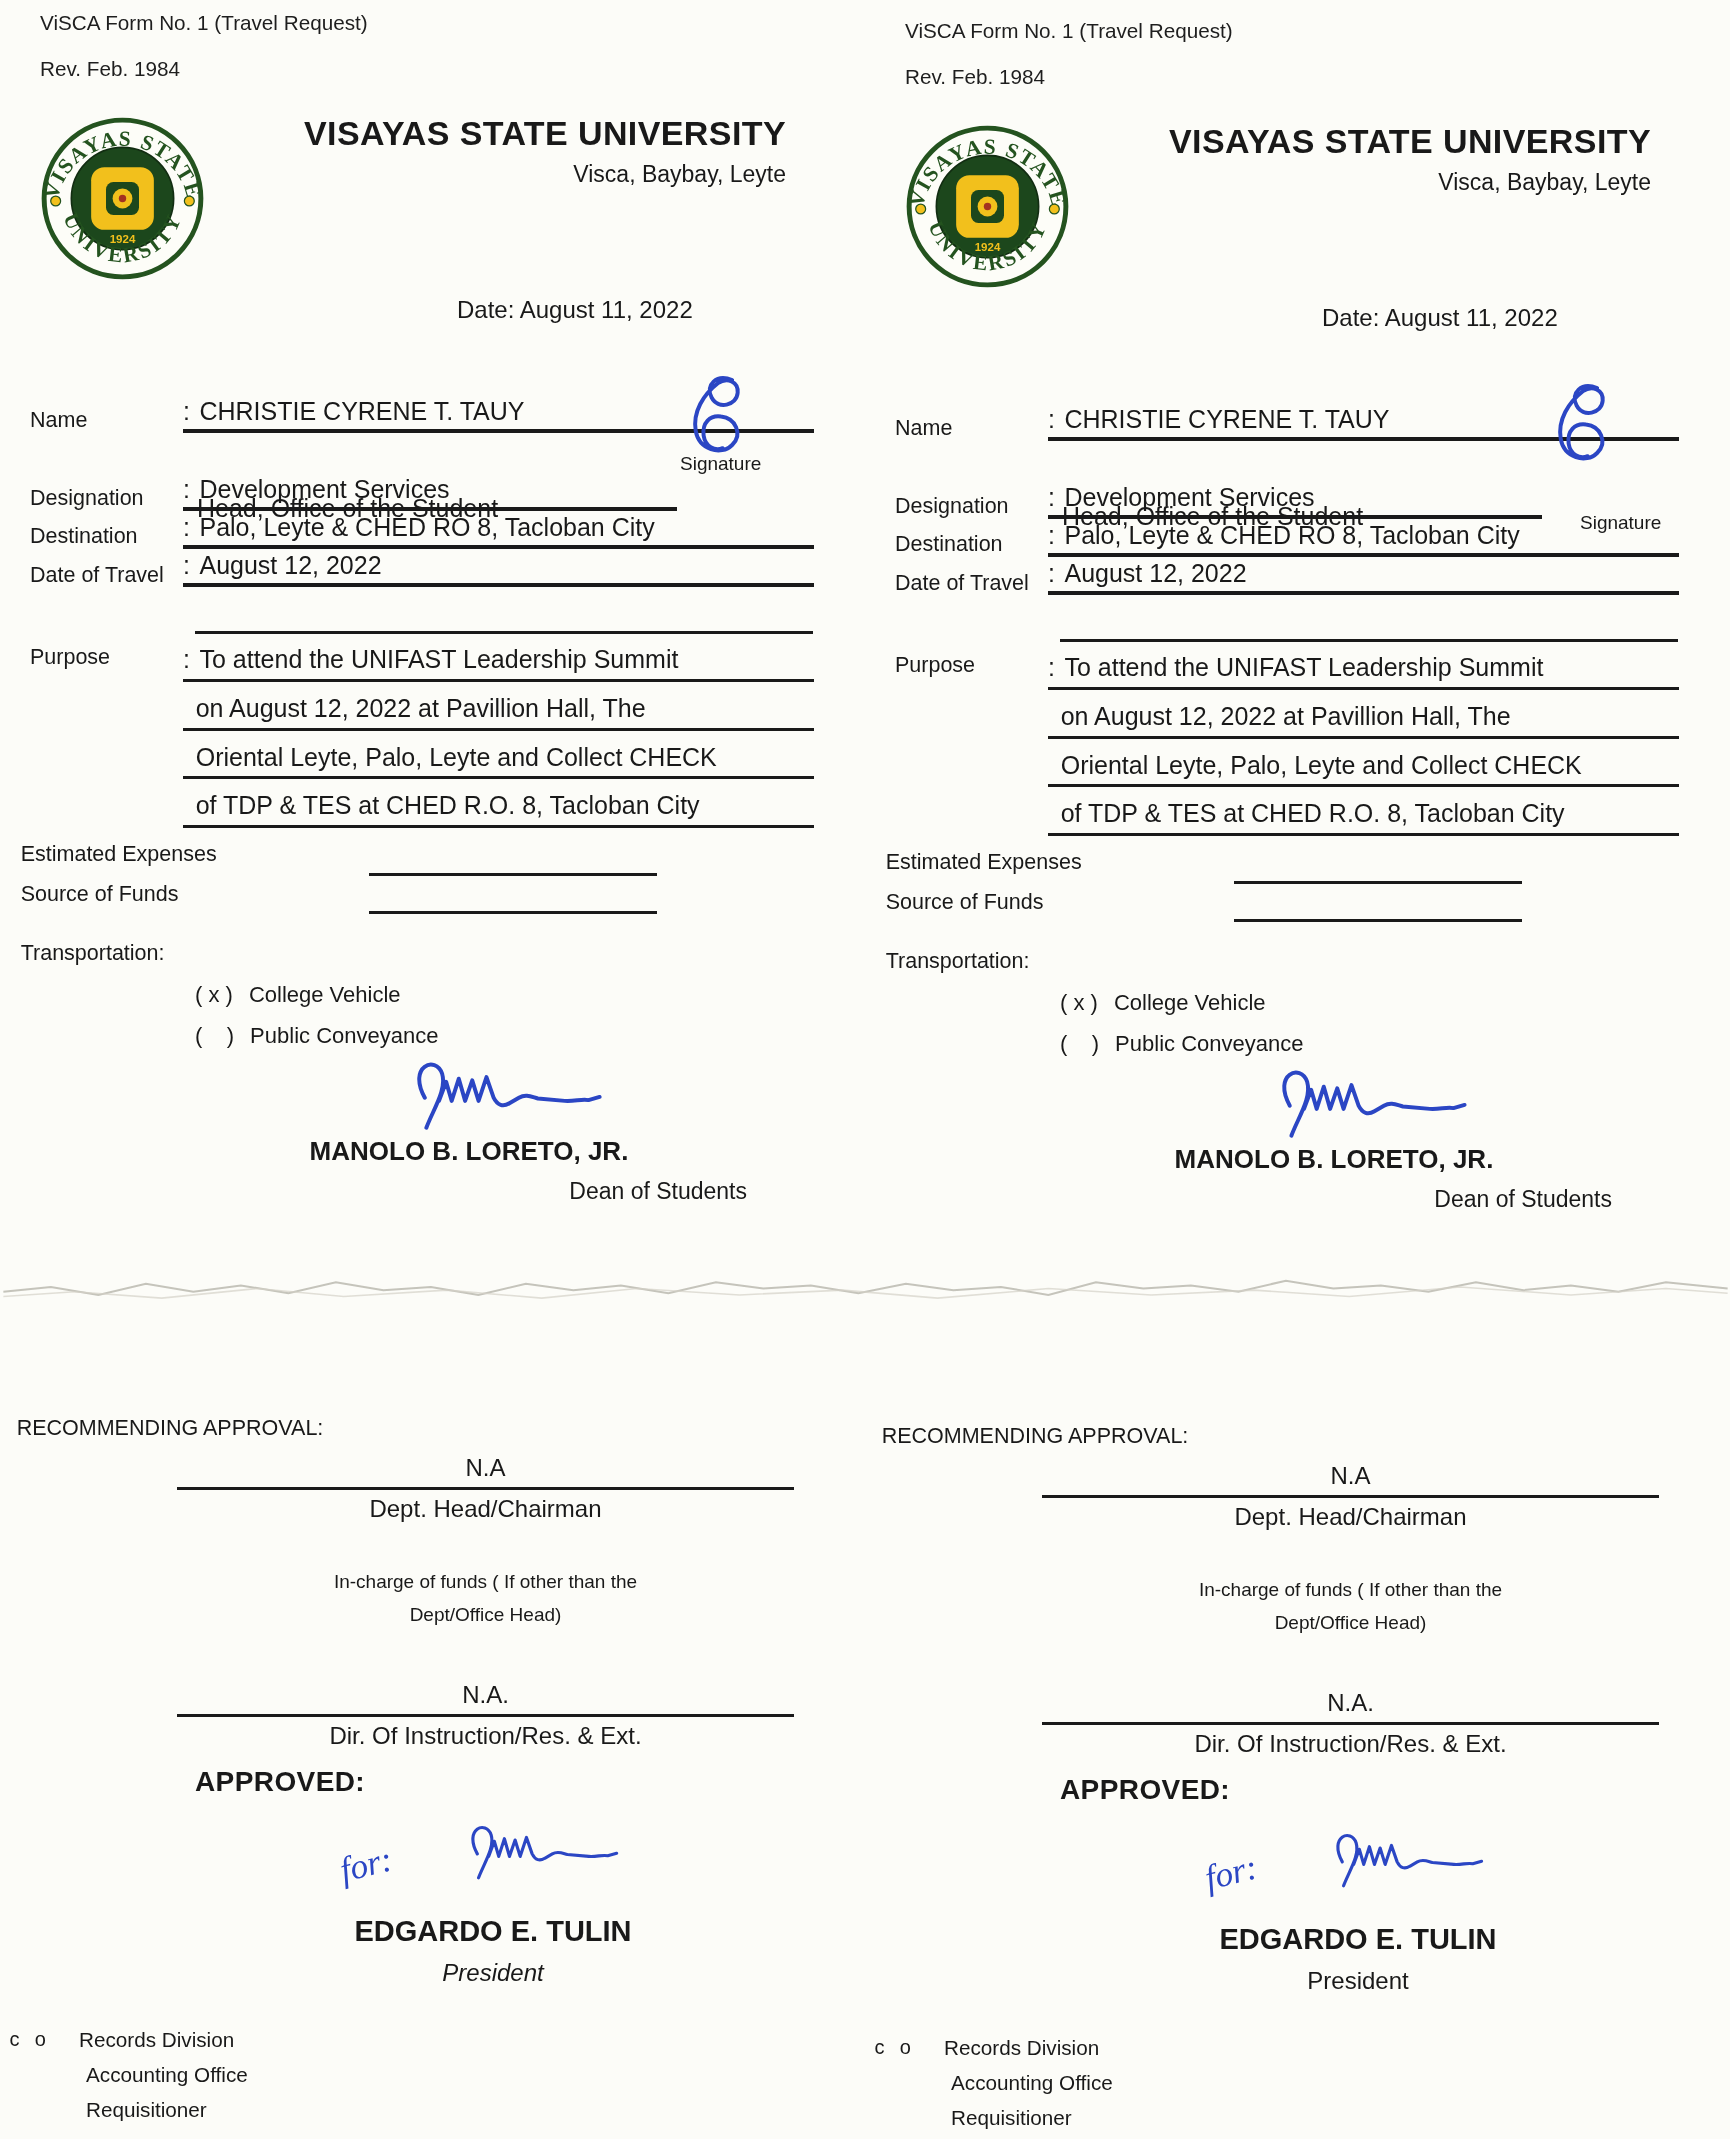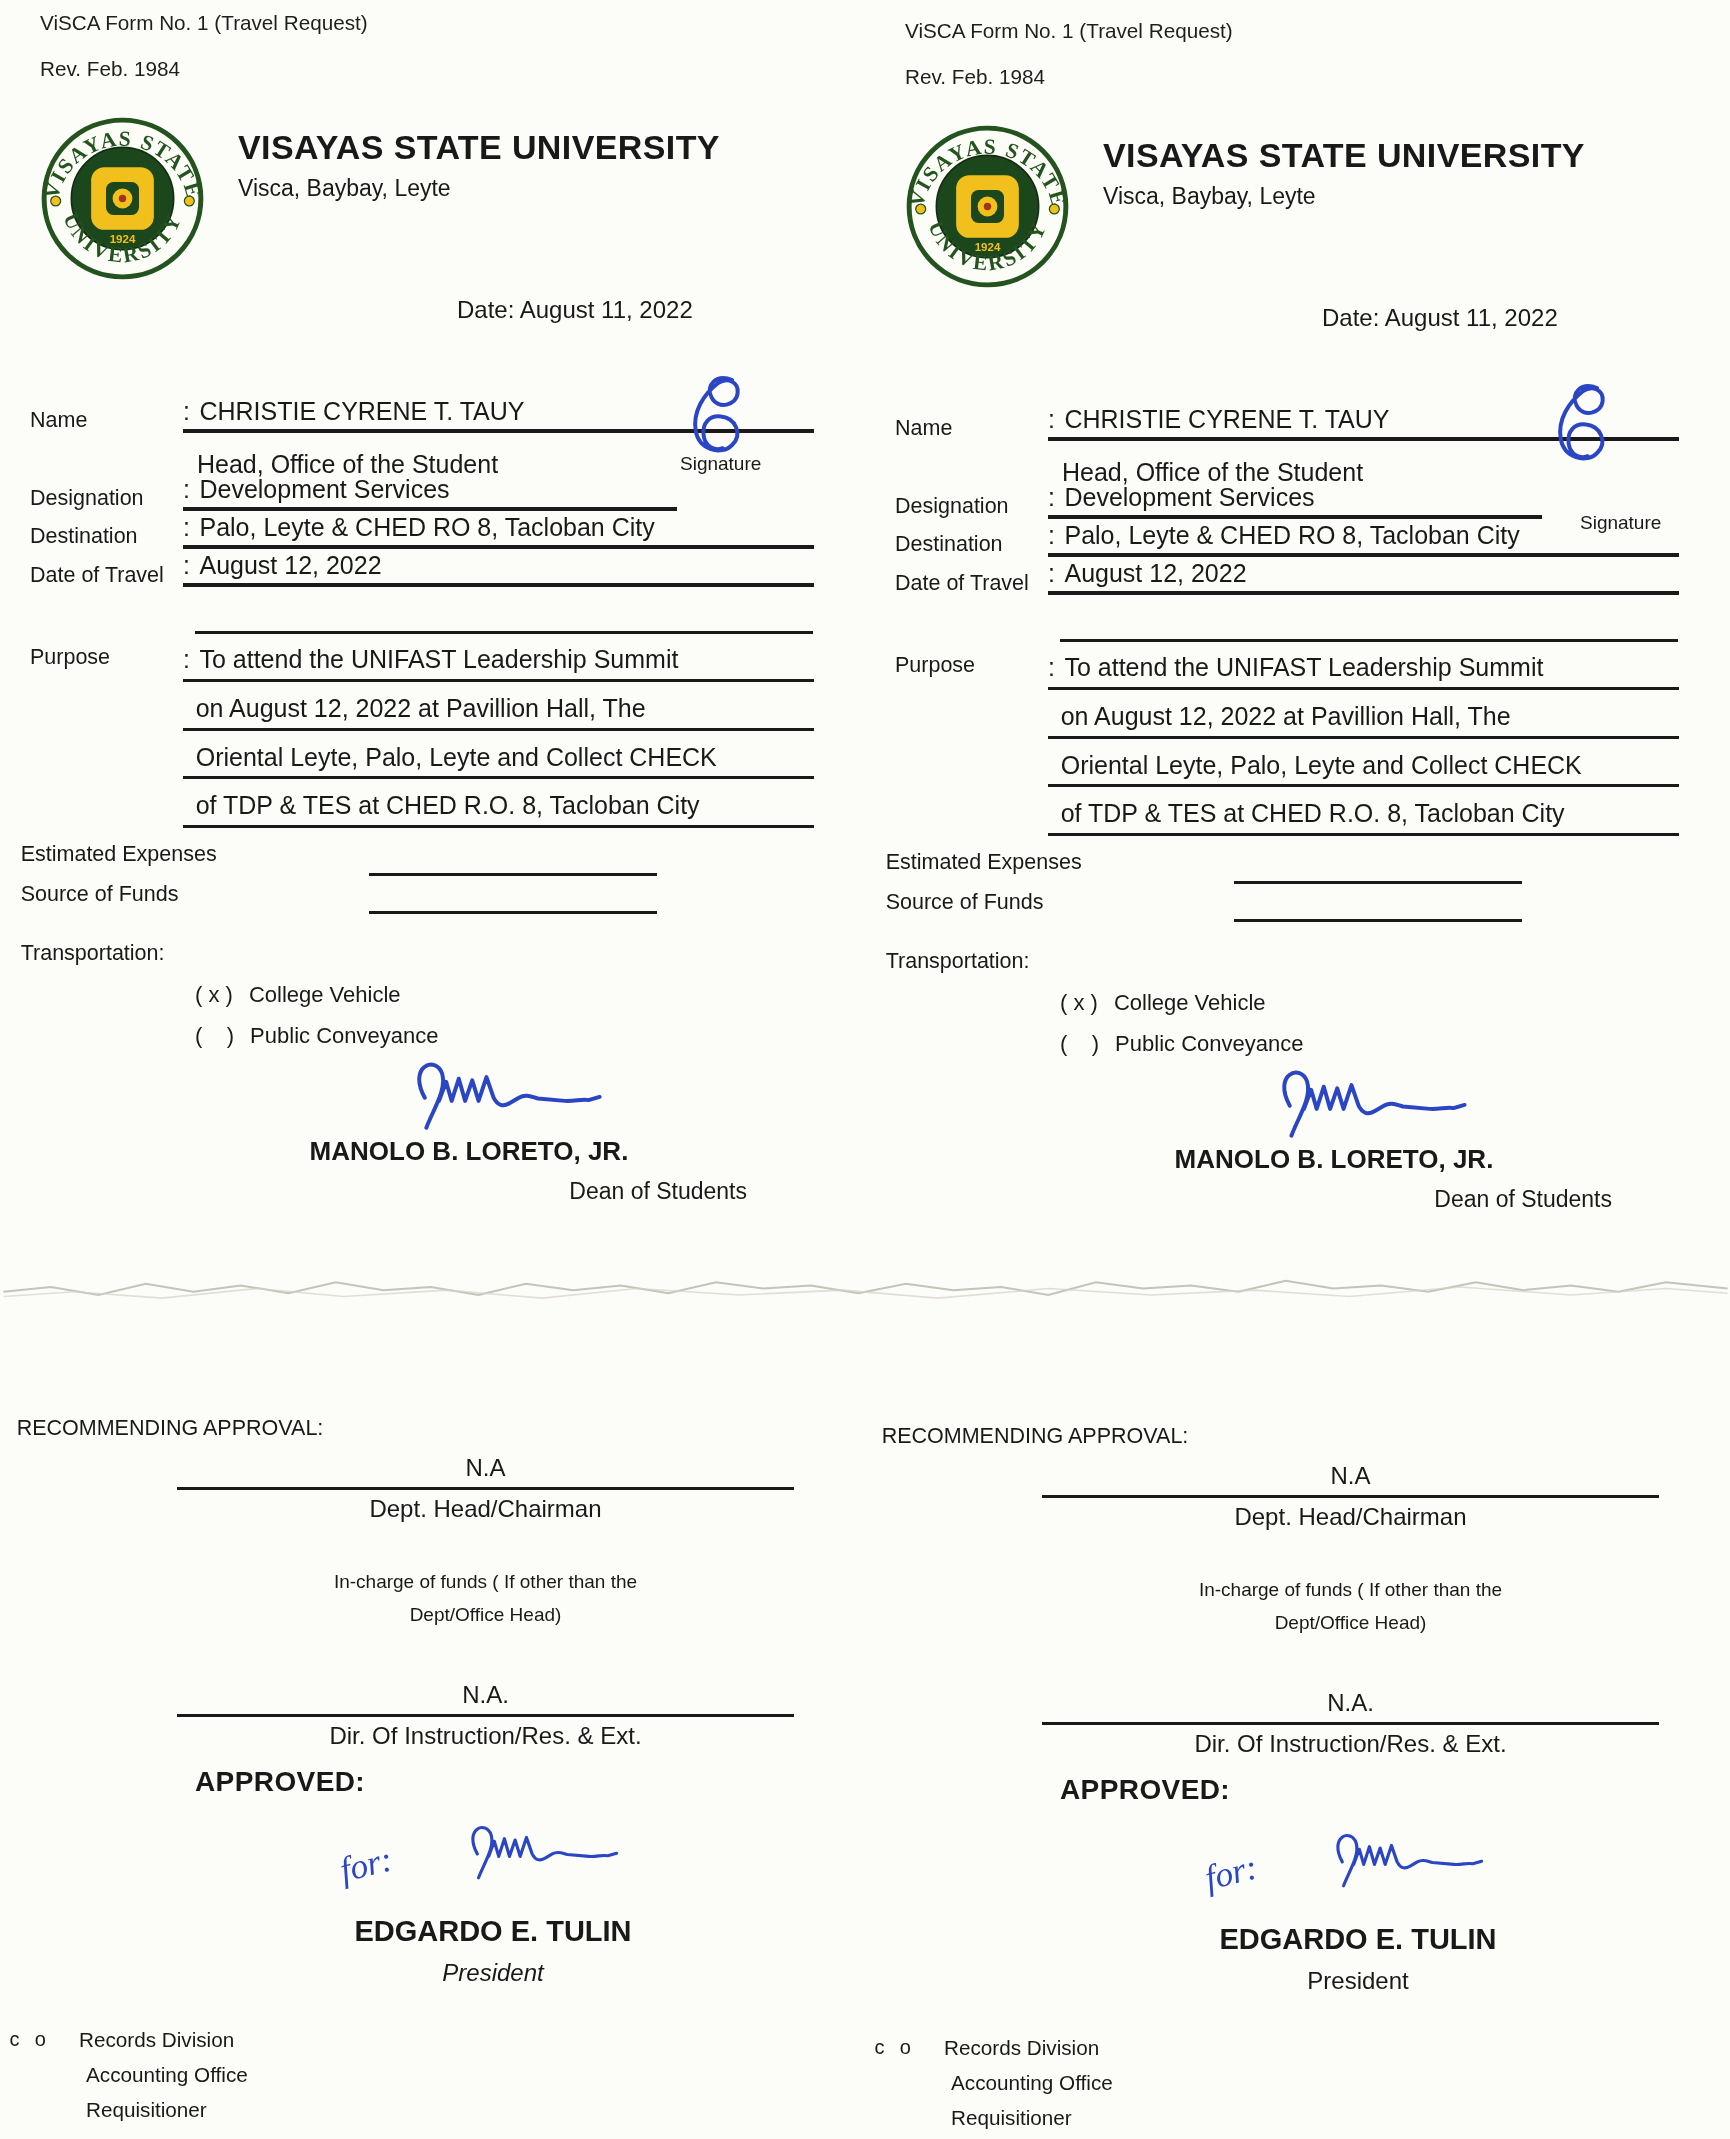--- a/index.html
+++ b/index.html
@@ -9,31 +9,31 @@
     background:#fcfcf8;
     font-family:"Liberation Sans", sans-serif;
     color:#191919;
     overflow:hidden;
   }
   .form-copy{position:absolute;top:0;left:0;width:865px;height:2140px;}
   .form-right{left:865px;top:8px;}
   .abs{position:absolute;white-space:nowrap;}
   .meta{font-size:20.7px;color:#1e1e1e;}
   .lbl{font-size:21.5px;}
-  .title-block{position:absolute;left:238px;top:128px;width:548px;text-align:left;}
+  .title-block{position:absolute;left:238px;top:114px;width:548px;text-align:right;}
   .uni-name{font-size:34px;font-weight:bold;letter-spacing:0.4px;margin:0;}
   .uni-addr{font-size:23px;margin:8px 0 0 0;}
   .date-line{font-size:24px;}
   .frow{
     position:absolute;display:flex;align-items:flex-end;gap:9.5px;
     border-bottom:4px solid #1a1a1a;padding-bottom:3.2px;
     font-size:25px;white-space:nowrap;
   }
   .colon{flex:0 0 auto;}
-  .plain-val{font-size:25px;}
+  .plain-val{font-size:25px;margin-top:44px;}
   .sig-label{font-size:19px;}
   .purpose-block{position:absolute;left:183px;top:633px;width:631px;}
   .p-line{
     min-height:41px;border-bottom:3.2px solid #1a1a1a;
     display:flex;align-items:flex-end;gap:9.5px;
     font-size:25px;padding-bottom:4.8px;white-space:nowrap;
   }
   .p-line.cont{padding-left:12.7px;}
   .short-rule{position:absolute;border-bottom:3.2px solid #1a1a1a;}
   .opt-row{position:absolute;display:flex;gap:16px;font-size:22px;white-space:nowrap;}

